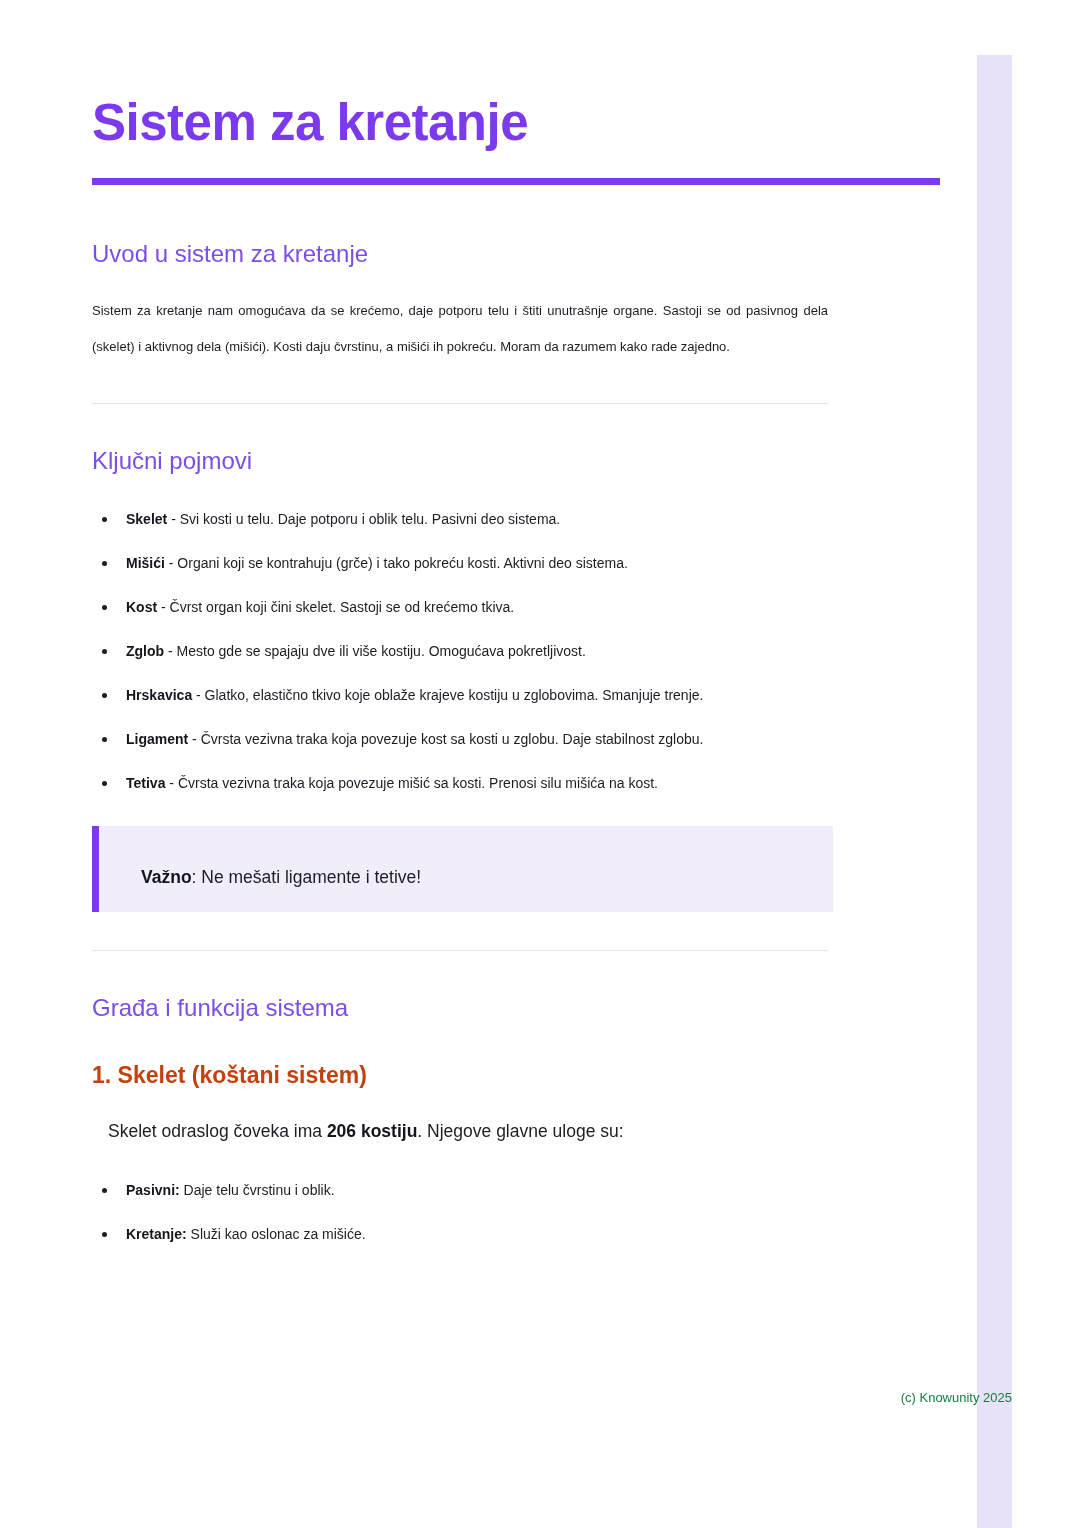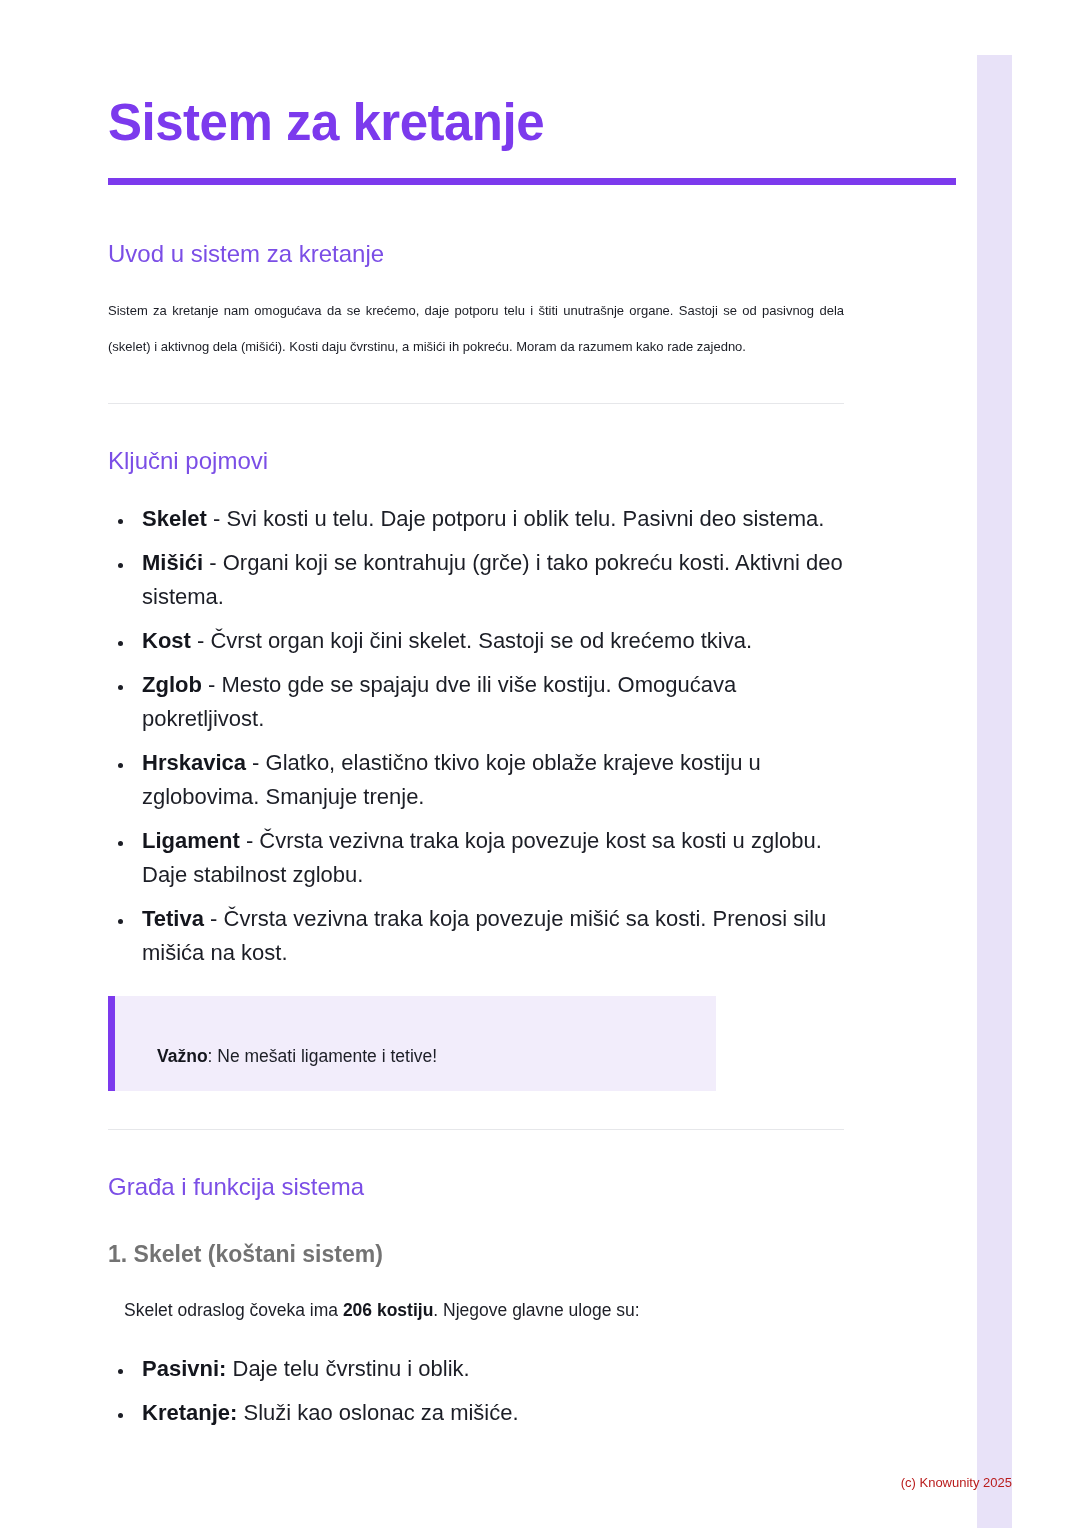--- a/index.html
+++ b/index.html
@@ -14,21 +14,21 @@
   .stripe {
     position: absolute;
     top: 55px;
     right: 68px;
     width: 35px;
     height: 1473px;
     background: #e8e2f8;
   }
   .content {
     position: absolute;
-    left: 108px;
+    left: 92px;
     top: 0;
     width: 736px;
   }
   h1.doc-title {
     margin-top: 94px;
     font-size: 51px;
     line-height: 1.15;
     font-weight: 800;
     letter-spacing: -0.5px;
     color: #7c3aed;
@@ -47,21 +47,21 @@
     color: #7b4ee6;
   }
   h2.intro-heading { margin-top: 52px; }
   h2.terms-heading { margin-top: 40px; }
   h2.structure-heading { margin-top: 40px; }
   h3.sub-heading {
     margin-top: 36px;
     font-size: 23px;
     line-height: 28px;
     font-weight: 700;
-    color: #737373;
+    color: #c2410c;
   }
   p.body-text {
     margin-top: 22px;
     font-size: 13px;
     line-height: 36px;
     text-align: justify;
   }
   p.lead-text {
     margin-top: 24px;
     font-size: 17.5px;
@@ -75,48 +75,48 @@
     border-top: 1px solid #e6e7ea;
     width: 736px;
   }
   ul.bullet-list {
     margin-top: 24px;
     list-style: disc outside;
     padding-left: 26px;
   }
   ul.bullet-list li {
     padding-left: 8px;
-    font-size: 22px;
+    font-size: 14px;
     line-height: 34px;
     margin-bottom: 10px;
   }
   ul.bullet-list li::marker { color: #1c1e26; font-size: 15px; }
   strong { font-weight: 700; color: #14161d; }
   .callout {
     margin-top: 26px;
-    width: 608px;
+    width: 741px;
     background: #f2edfb;
     border-left: 7px solid #7c3aed;
-    padding: 43px 30px 18px 42px;
+    padding: 34px 30px 18px 42px;
   }
   .callout .callout-title {
     font-size: 17.5px;
     line-height: 34px;
   }
   .callout ul.bullet-list {
     margin-top: 8px;
     padding-left: 32px;
   }
   .callout ul.bullet-list li { margin-bottom: 8px; }
   .footer-credit {
     position: absolute;
-    top: 1475px;
+    top: 1390px;
     right: 68px;
     font-size: 13px;
-    color: #b91c1c;
+    color: #15803d;
   }
 </style>
 </head>
 <body>
 
 <div class="stripe"></div>
 
 <div class="content">
 
   <h1 class="doc-title">Sistem za kretanje</h1>

